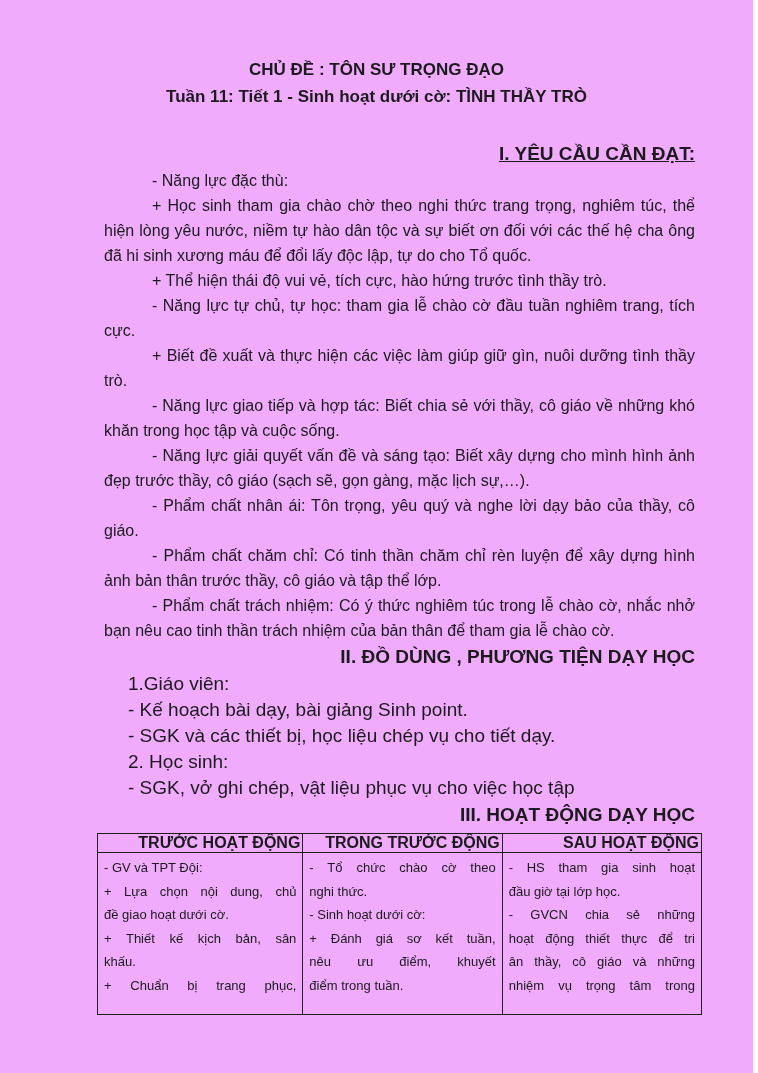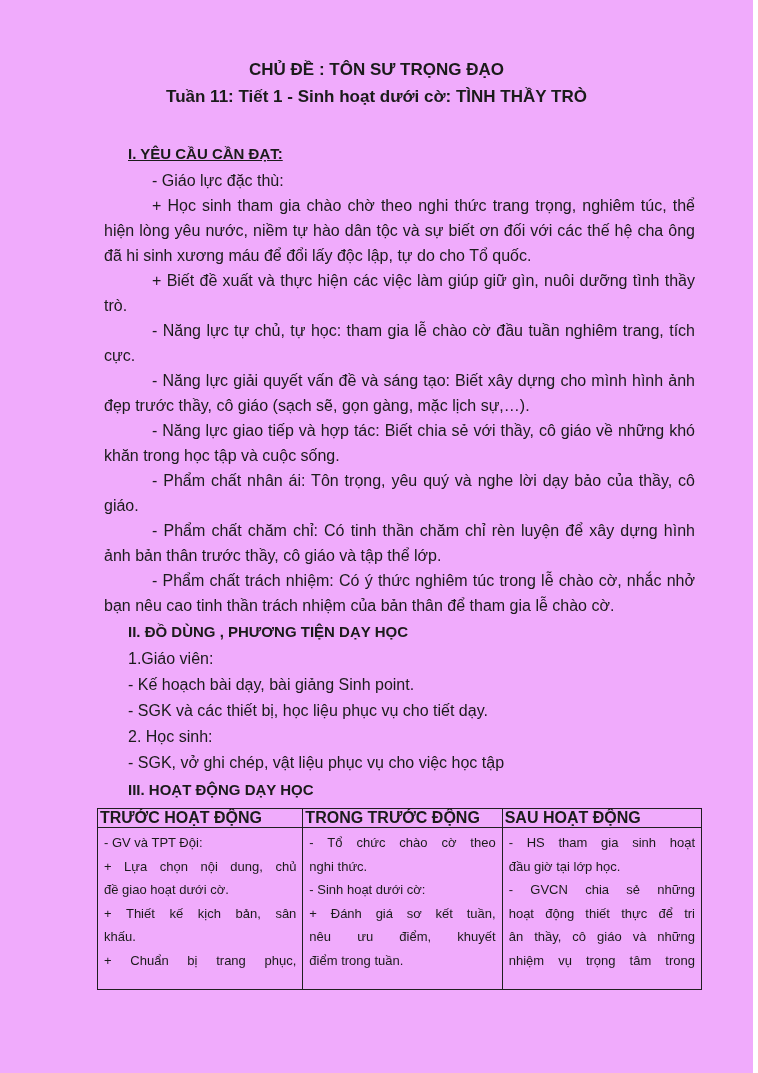--- a/index.html
+++ b/index.html
@@ -17,53 +17,54 @@
   .titles {
     text-align: center;
     font-weight: bold;
     font-size: 17px;
     line-height: 27px;
   }
   .content {
     margin: 30px 58px 0 104px; 
   }
   .sec-heading {
-    font-size: 15px;
+    font-size: 19px;
     font-weight: bold;
     margin: 0 0 0 24px;
     line-height: 28px;
+    text-align: right;
   }
   .sec-heading.underlined { text-decoration: underline; }
   .para {
     margin: 0;
     font-size: 16px;
     line-height: 25px;
     text-align: justify;
     text-indent: 48px;
   }
   .mat-line {
-    font-size: 16px;
+    font-size: 19px;
     line-height: 26px;
     padding-left: 24px;
   }
   .act-table {
     border-collapse: collapse;
     table-layout: fixed;
     width: 605px;          
     margin-left: -7px;
     margin-top: 4px;
   }
   .act-table th, .act-table td {
     border: 1.5px solid #1f1f1f;
     vertical-align: top;
   }
   .act-table th {
     font-size: 16px;
     font-weight: bold;
-    text-align: left;
+    text-align: right;
     padding: 0 2px;
   }
   .act-table td {
     font-size: 13px;
     padding: 3px 6px 17px 6px;
   }
   .col-before { width: 34%; }
   .col-during { width: 33%; }
   .col-after  { width: 33%; }
   .cell-line { line-height: 23.5px; text-align: left; }
@@ -76,35 +77,36 @@
 
   <div class="titles">
     <div>CHỦ ĐỀ : TÔN SƯ TRỌNG ĐẠO</div>
     <div>Tuần 11: Tiết 1 - Sinh hoạt dưới cờ: TÌNH THẦY TRÒ</div>
   </div>
 
   <div class="content">
 
     <h2 class="sec-heading underlined">I. YÊU CẦU CẦN ĐẠT:</h2>
 
-    <p class="para">- Giáo lực đặc thù:</p>
+    <p class="para">- Năng lực đặc thù:</p>
     <p class="para">+ Học sinh tham gia chào chờ theo nghi thức trang trọng, nghiêm túc, thể hiện lòng yêu nước, niềm tự hào dân tộc và sự biết ơn đối với các thế hệ cha ông đã hi sinh xương máu để đổi lấy độc lập, tự do cho Tổ quốc.</p>
+    <p class="para">+ Thể hiện thái độ vui vẻ, tích cực, hào hứng trước tình thầy trò.</p>
+    <p class="para">- Năng lực tự chủ, tự học: tham gia lễ chào cờ đầu tuần nghiêm trang, tích cực.</p>
     <p class="para">+ Biết đề xuất và thực hiện các việc làm giúp giữ gìn, nuôi dưỡng tình thầy trò.</p>
-    <p class="para">- Năng lực tự chủ, tự học: tham gia lễ chào cờ đầu tuần nghiêm trang, tích cực.</p>
+    <p class="para">- Năng lực giao tiếp và hợp tác: Biết chia sẻ với thầy, cô giáo về những khó khăn trong học tập và cuộc sống.</p>
     <p class="para">- Năng lực giải quyết vấn đề và sáng tạo: Biết xây dựng cho mình hình ảnh đẹp trước thầy, cô giáo (sạch sẽ, gọn gàng, mặc lịch sự,…).</p>
-    <p class="para">- Năng lực giao tiếp và hợp tác: Biết chia sẻ với thầy, cô giáo về những khó khăn trong học tập và cuộc sống.</p>
     <p class="para">- Phẩm chất nhân ái: Tôn trọng, yêu quý và nghe lời dạy bảo của thầy, cô giáo.</p>
     <p class="para">- Phẩm chất chăm chỉ: Có tinh thần chăm chỉ rèn luyện để xây dựng hình ảnh bản thân trước thầy, cô giáo và tập thể lớp.</p>
     <p class="para">- Phẩm chất trách nhiệm: Có ý thức nghiêm túc trong lễ chào cờ, nhắc nhở bạn nêu cao tinh thần trách nhiệm của bản thân để tham gia lễ chào cờ.</p>
 
     <h2 class="sec-heading">II. ĐỒ DÙNG , PHƯƠNG TIỆN DẠY HỌC</h2>
 
     <div class="mat-line">1.Giáo viên:</div>
     <div class="mat-line">- Kế hoạch bài dạy, bài giảng Sinh point.</div>
-    <div class="mat-line">- SGK và các thiết bị, học liệu phục vụ cho tiết dạy.</div>
+    <div class="mat-line">- SGK và các thiết bị, học liệu chép vụ cho tiết dạy.</div>
     <div class="mat-line">2. Học sinh:</div>
     <div class="mat-line">- SGK, vở ghi chép, vật liệu phục vụ cho việc học tập</div>
 
     <h2 class="sec-heading">III. HOẠT ĐỘNG DẠY HỌC</h2>
 
     <table class="act-table">
       <colgroup>
         <col class="col-before">
           <col class="col-during">
           <col class="col-after">

